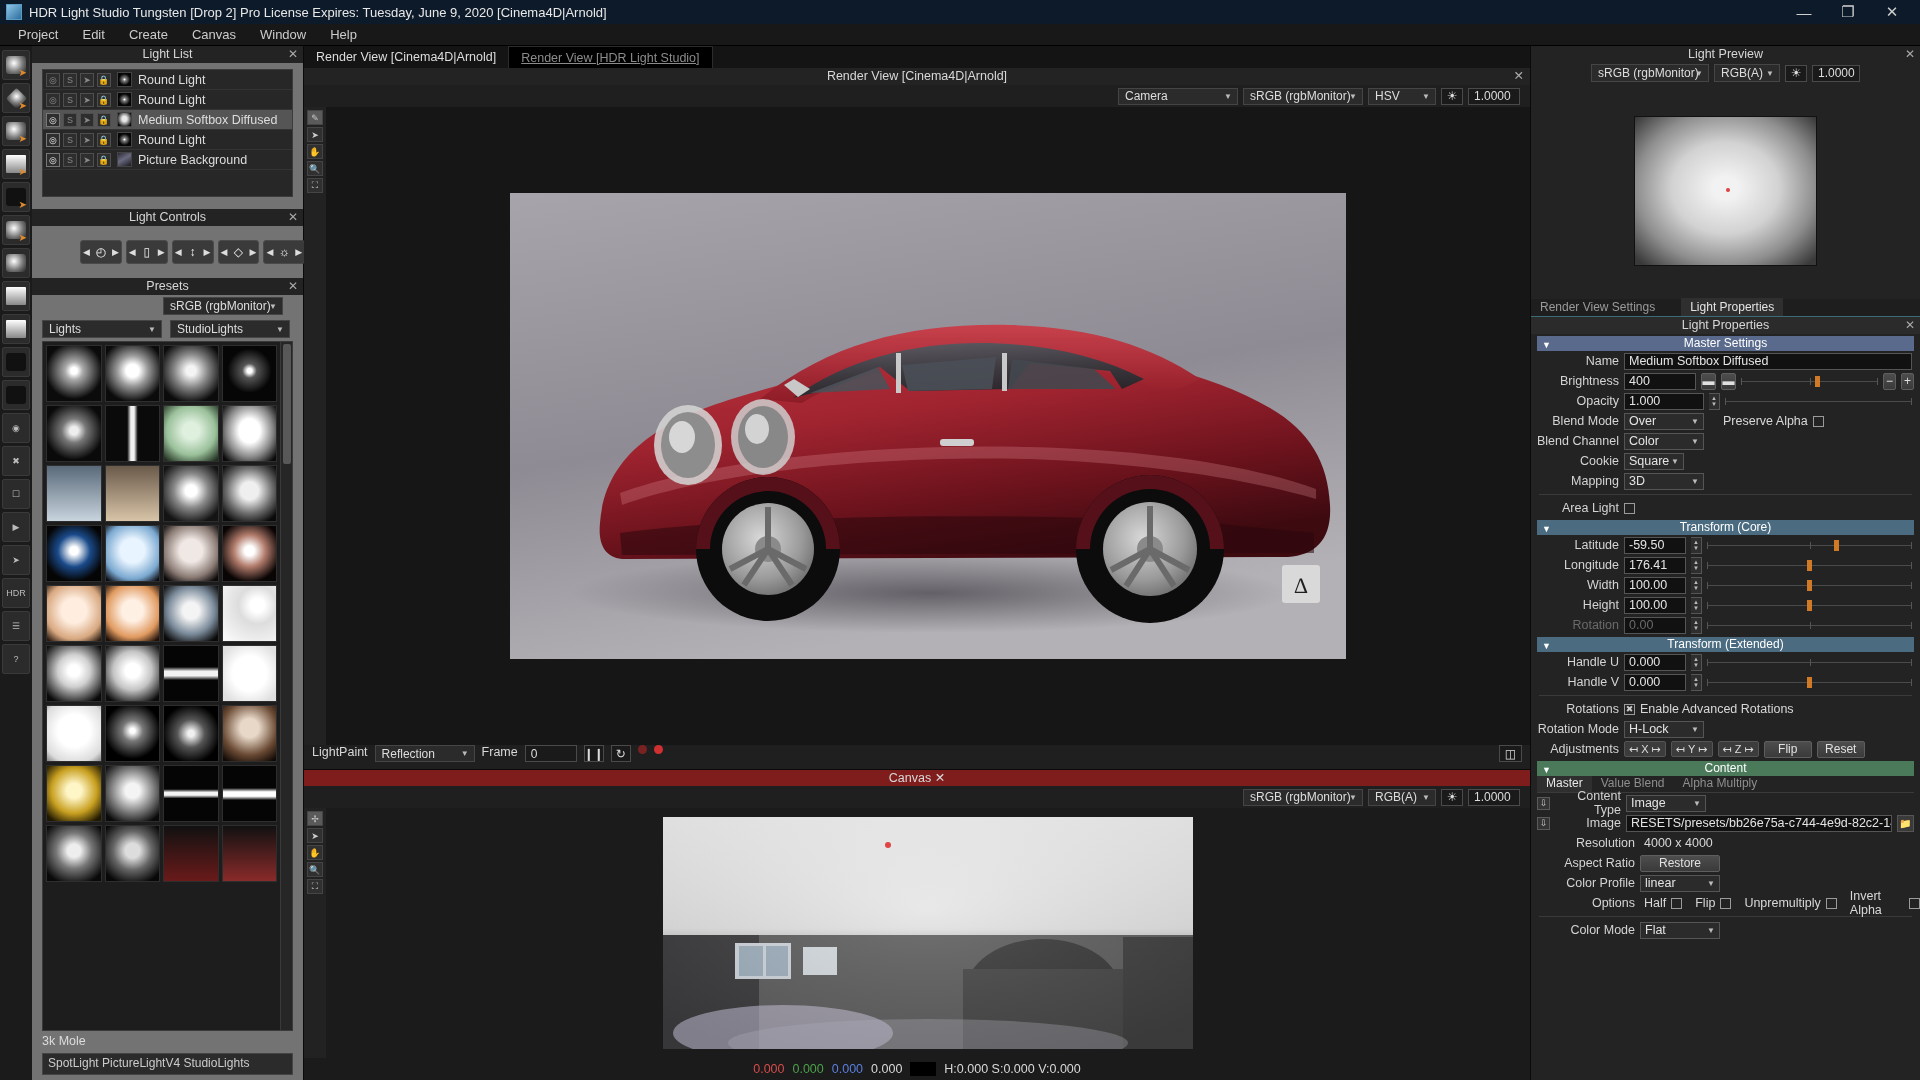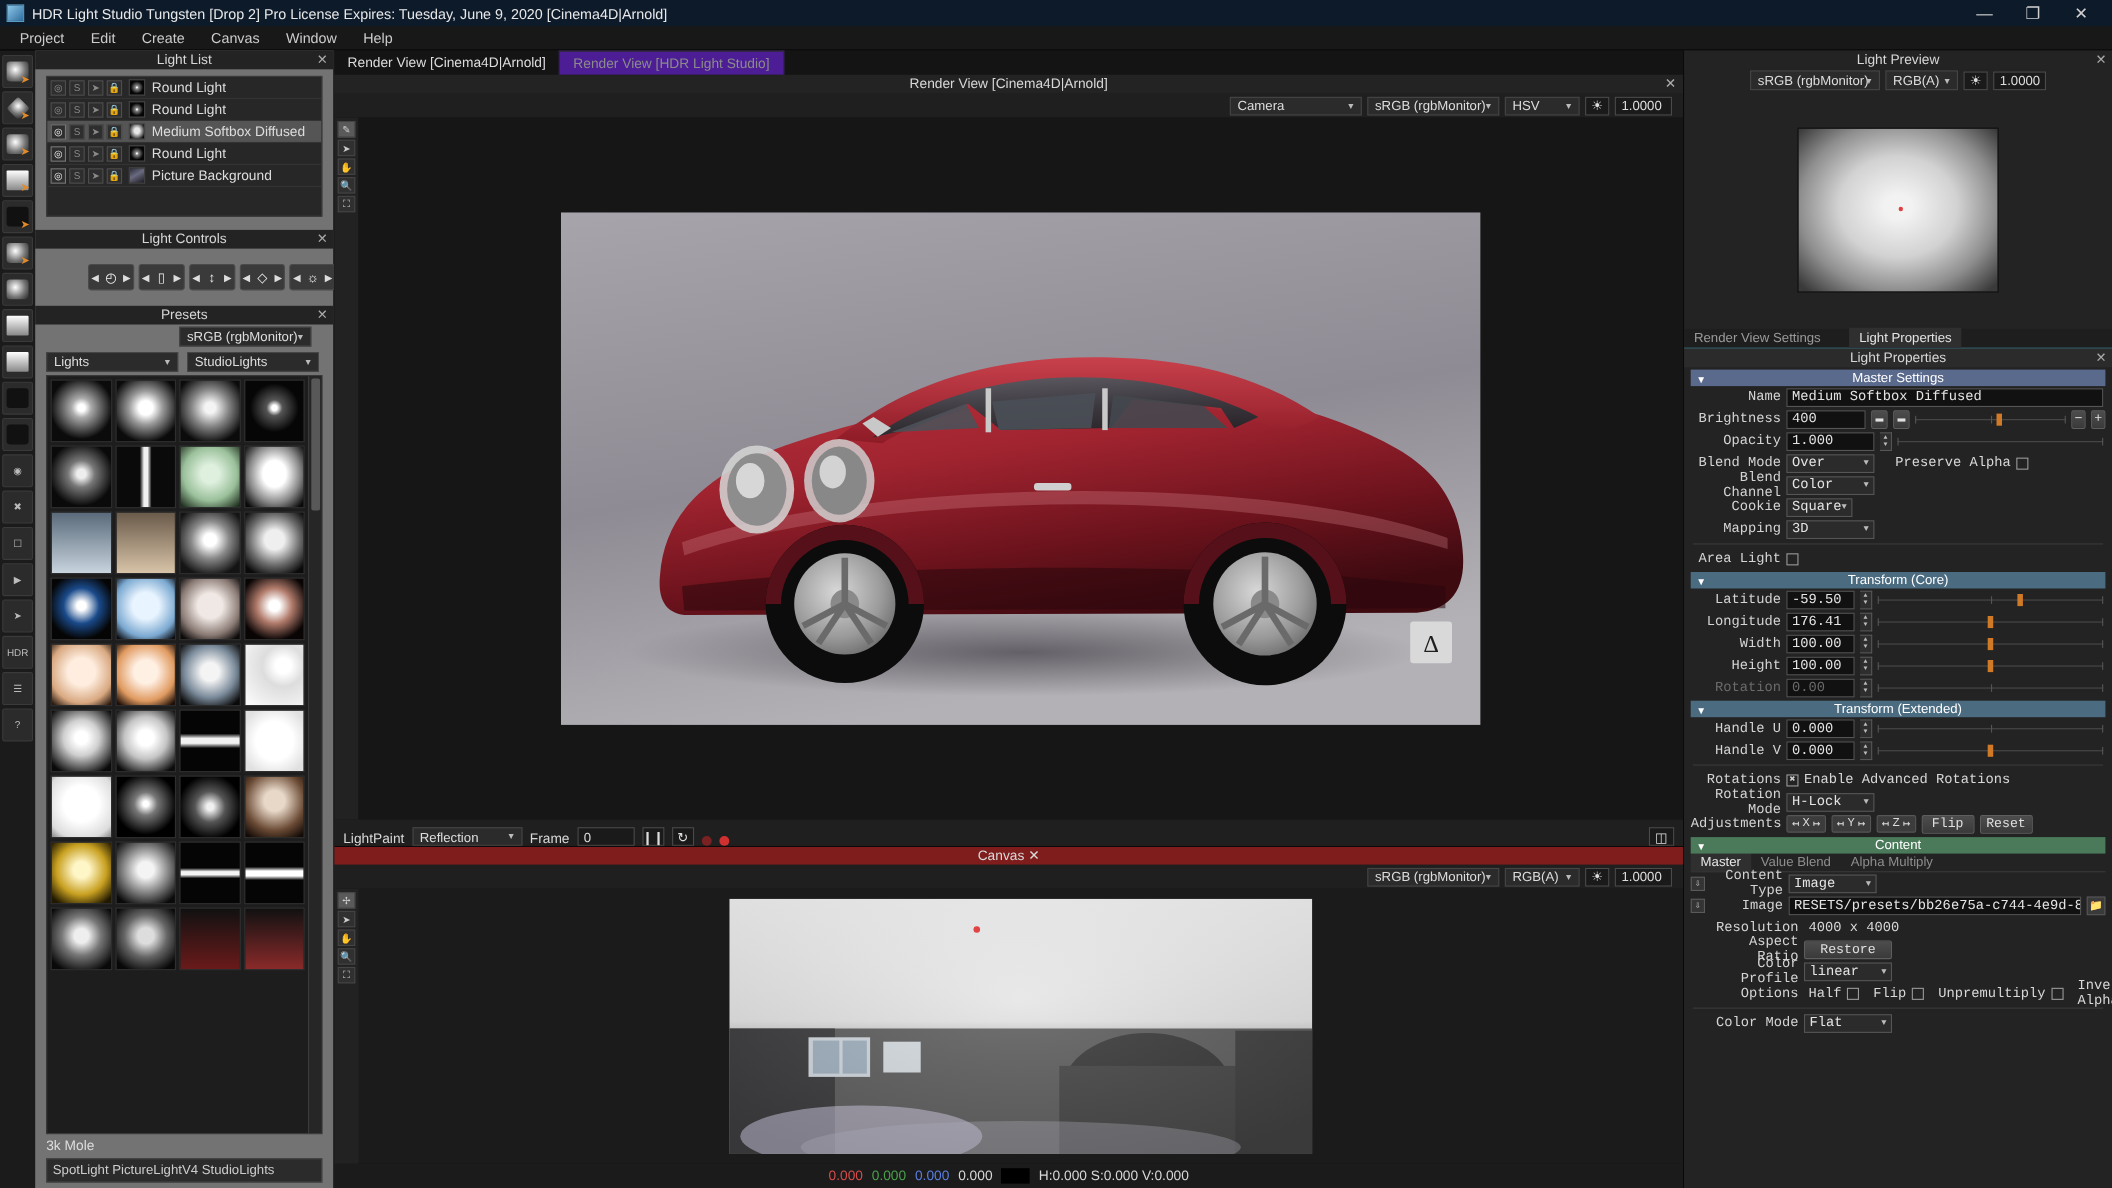--- a/index.html
+++ b/index.html
@@ -92,41 +92,41 @@
   .pscroll .thumb { position:absolute; top:2px; left:2px; width:8px; height:120px;
       background:#585858; border-radius:2px; }
   .pfoot { height:22px; font-size:12.5px; color:#ddd; padding:3px 0 0 10px; }
   .pstatus { height:22px; margin:0 10px 5px 10px; background:#2b2b2b; border:1px solid #454545;
       font-size:12px; color:#ccc; padding:2px 5px; }
 
   
   .center { flex:1; min-width:0; background:#1b1b1b; display:flex; flex-direction:column; }
   .tabbar { height:22px; background:#141414; display:flex; align-items:flex-end; }
   .tab { height:22px; padding:0 12px; font-size:12.5px; line-height:22px; color:#ddd; }
-  .tab.inactive { color:#8b8b8b; background:#4c1d95; border:1px solid #2c2c2c; border-bottom:none; }
+  .tab.inactive { color:#8b8b8b; background:#000000; border:1px solid #2c2c2c; border-bottom:none;text-decoration:underline; }
 
   .rvhdr { height:17px; background:#232323; text-align:center; font-size:12.5px;
       line-height:17px; position:relative; }
   .rvhdr .x { position:absolute; right:6px; top:0; color:#aaa; }
   .rvbar { height:22px; background:#1f1f1f; display:flex; align-items:center;
       justify-content:flex-end; gap:5px; padding-right:10px; }
   .rvbar .sel-ctl { height:17px; }
   .numbox { background:#1a1a1a; border:1px solid #4a4a4a; height:17px; font-size:12px;
       color:#ddd; padding:0 5px; display:flex; align-items:center; }
 
   .viewwrap { flex:1; display:flex; min-height:0; background:#161616; }
   .vtools { width:22px; background:#222; padding-top:3px; display:flex;
       flex-direction:column; align-items:center; gap:2px; }
   .vtool { width:16px; height:15px; background:#303030; border:1px solid #454545;
       font-size:9px; color:#ccc; display:flex; align-items:center; justify-content:center; }
   .vtool.act { background:#5a5a5a; }
   .render { flex:1; position:relative; display:flex; align-items:center; justify-content:center;
       background:#161616; }
 
-  .rvfoot { height:24px; background:#1f1f1f; display:flex; align-items:flex-end;
+  .rvfoot { height:24px; background:#1f1f1f; display:flex; align-items:flex-start;
       gap:7px; padding:0 8px; font-size:12.5px; }
   .rvfoot .sel-ctl { height:17px; min-width:78px; }
   .dot { width:9px; height:9px; border-radius:50%; }
 
   .canvashdr { height:17px; background:#7f1d1d; text-align:center; font-size:12.5px;
       line-height:17px; position:relative; border-top:1px solid #0a0a0a; }
   .canvaswrap { height:250px; display:flex; background:#1b1b1b; }
   .canvasview { flex:1; display:flex; align-items:center; justify-content:center; }
   .cvfoot { height:22px; background:#1b1b1b; display:flex; align-items:center;
       justify-content:center; gap:8px; font-size:12.5px; }
@@ -148,21 +148,21 @@
       border-bottom:1px solid #3a6a78;gap:17px; }
   .ptab { font-size:12px; padding:0 9px; height:18px; line-height:18px; color:#9a9a9a; }
   .ptab.act { color:#e4e4e4; background:#2f2f2f; }
 
   .propscroll { flex:1; overflow:hidden; background:#232323; }
   .sechdr { height:15px; background:#4a6b80; color:#fff; font-size:12px; text-align:center;
       line-height:15px; position:relative; margin:2px 6px 0 6px; }
   .sechdr.master { background:#5a6a8c; }
   .sechdr.content { background:#4a7a5a; }
   .sechdr .tri { position:absolute; left:5px; top:2px; font-size:9px; }
-  .prow { height:20px; display:flex; align-items:center; padding-left:6px; gap:5px;font-family:Liberation Mono, monospace; }
+  .prow { height:20px; display:flex; align-items:center; padding-left:6px; gap:5px; }
   .plabel { width:82px; text-align:right; font-size:12.5px; color:#d4d4d4; flex:none; }
   .plabel.dim { color:#6a6a6a; }
   .pfield { background:#111; border:1px solid #555; height:17px; font-size:12.5px;
       color:#e4e4e4; padding:0 4px; display:flex; align-items:center; }
   .pfield.dim { color:#6a6a6a; }
   .spin { width:11px; height:17px; background:#2e2e2e; border:1px solid #555;
       border-left:none; display:flex; flex-direction:column; align-items:center;
       justify-content:center; font-size:6px; color:#bbb; line-height:6px; flex:none; }
   .pdrop { background:#2b2b2b; border:1px solid #555; height:17px; font-size:12.5px;
       color:#e4e4e4; padding:0 4px; display:flex; align-items:center; position:relative; }

